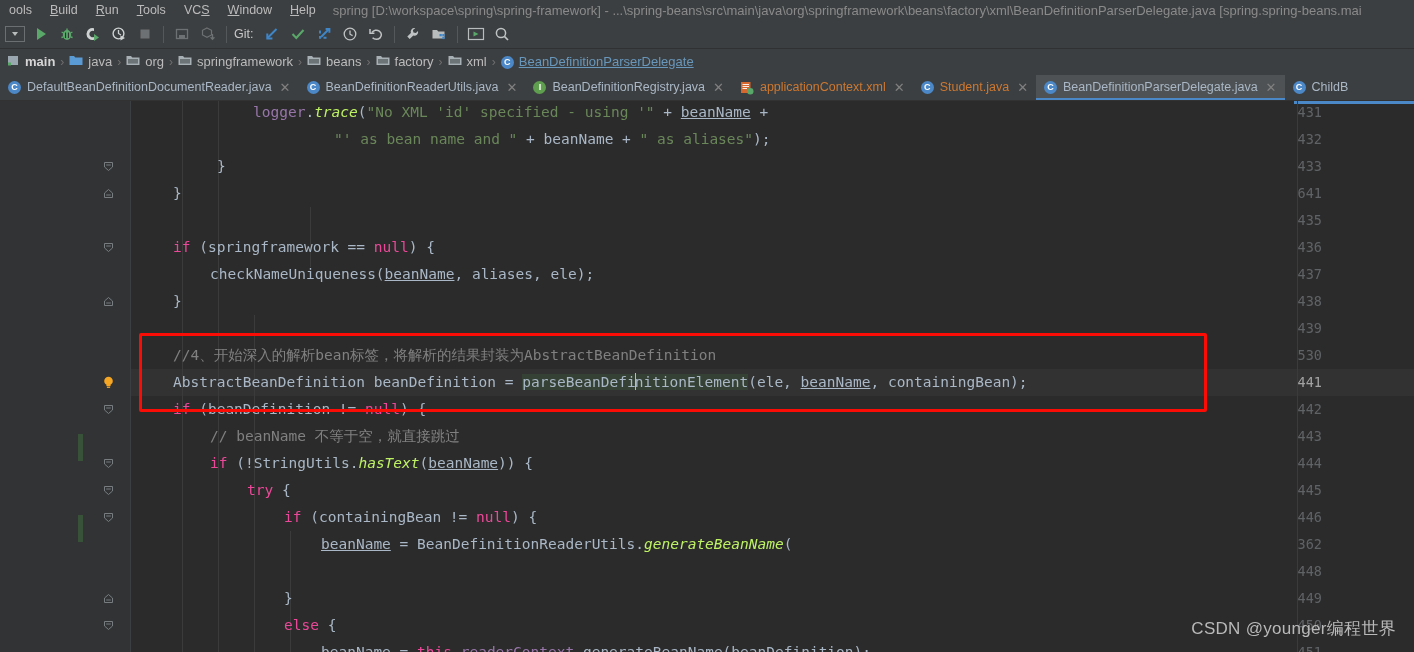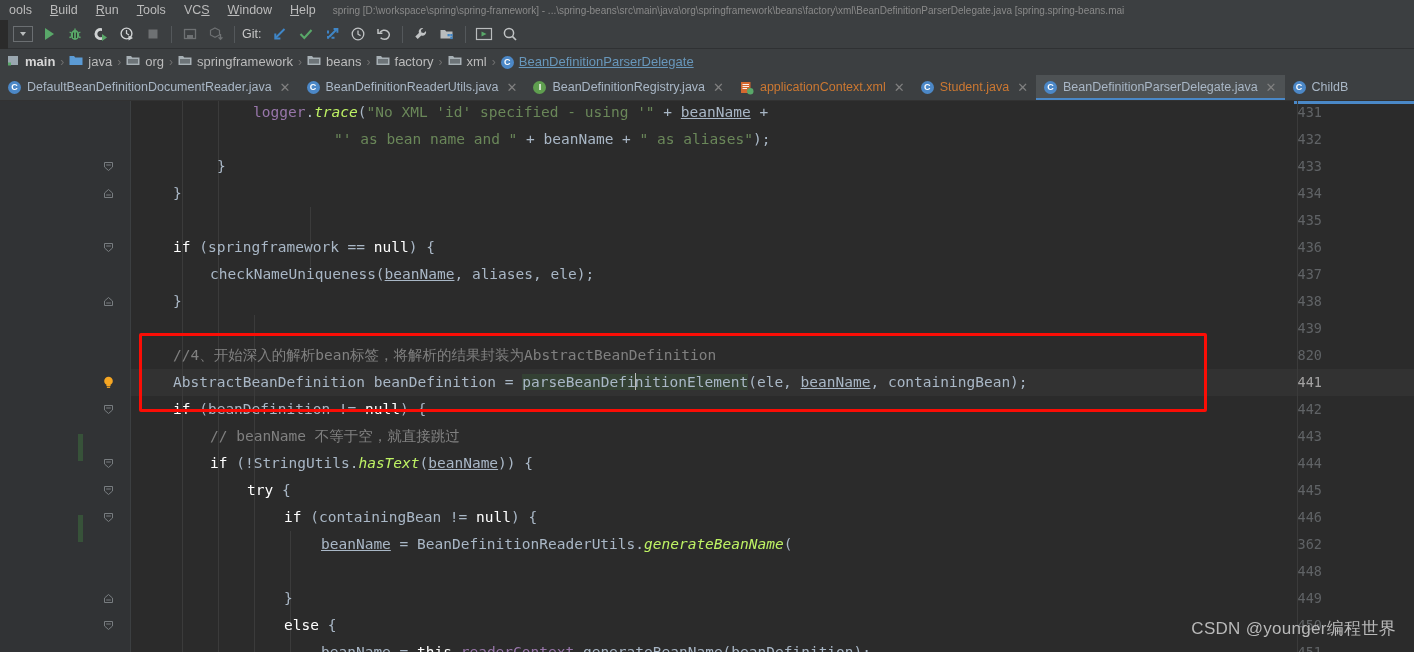--- a/index.html
+++ b/index.html
@@ -11,28 +11,28 @@
   #app{position:relative;width:1414px;height:652px;background:#2b2b2b;}
 
   
   .menubar{
     height:20px;background:#3c3f41;display:flex;align-items:center;
     font-size:12.5px;color:#bbbbbb;overflow:hidden;white-space:nowrap;
   }
   .menu-item{padding:0 9px;line-height:20px;}
   .menu-item .mn{text-decoration:underline;}
   .win-title{
-    color:#8a8a8a;font-size:10px;margin-left:8px;
+    color:#8a8a8a;font-size:13px;margin-left:8px;
     overflow:hidden;text-overflow:clip;white-space:nowrap;
   }
 
   
   .toolbar{
     height:28px;background:#3c3f41;display:flex;align-items:center;
-    border-bottom:1px solid #2f3133;padding-left:2px;margin-left:8px;
+    border-bottom:1px solid #2f3133;padding-left:2px;
   }
   .tb{width:26px;height:26px;display:flex;align-items:center;justify-content:center;}
   .tb svg{display:block;}
   .sep{width:1px;height:17px;background:#54585b;margin:0 5px;}
   .git-label{color:#c8c8c8;font-size:12.5px;padding:0 6px 0 2px;}
 
   
   .breadcrumb{
     height:26px;background:#3c3f41;display:flex;align-items:center;
     font-size:13px;color:#bbbbbb;padding-left:4px;white-space:nowrap;
@@ -97,21 +97,21 @@
   .code{
     position:absolute;left:131px;top:0;right:0;height:100%;
     font-size:14.5px;color:#a9b7c6;white-space:pre;
   }
   .ln{position:absolute;left:0;height:27px;line-height:27px;white-space:pre;}
   .curline{position:absolute;left:131px;right:0;height:27px;background:#323232;}
 
   .vguide{position:absolute;top:0;width:1px;height:100%;background:#3b3b3b;}
 
   
-  .kw{color:#ffffff;text-align:right;}
+  .kw{color:#ec4899;text-align:right;}
   .str{color:#6a8759;}
   .cmt{color:#808080;}
   .fld{color:#9876aa;}
   .sfn{color:#bef264;font-style:italic;}
   .und{text-decoration:underline;text-decoration-color:#a9b7c6;}
   .pln{color:#a9b7c6;}
   .sel{background:#344134;}
   .hint{
     background:#3f4244;color:#8c8c8c;font-size:11.5px;
     font-family:"Liberation Sans",sans-serif;padding:1px 3px;border-radius:2px;
@@ -393,27 +393,27 @@
 
     <div class="gutter"></div>
     <div class="gutter-border"></div>
 
     <div class="marker" style="top:333px;height:27px"></div>
     <div class="marker" style="top:414px;height:27px"></div>
 
     <div class="lnum" style="top:-2px">431</div>
     <div class="lnum" style="top:25px">432</div>
     <div class="lnum" style="top:52px">433</div>
-    <div class="lnum" style="top:79px">434</div>
+    <div class="lnum" style="top:79px">641</div>
     <div class="lnum" style="top:106px">435</div>
     <div class="lnum" style="top:133px">436</div>
     <div class="lnum" style="top:160px">437</div>
     <div class="lnum" style="top:187px">438</div>
     <div class="lnum" style="top:214px">439</div>
-    <div class="lnum" style="top:241px">820</div>
+    <div class="lnum" style="top:241px">530</div>
     <div class="lnum cur" style="top:268px">441</div>
     <div class="lnum" style="top:295px">442</div>
     <div class="lnum" style="top:322px">443</div>
     <div class="lnum" style="top:349px">444</div>
     <div class="lnum" style="top:376px">445</div>
     <div class="lnum" style="top:403px">446</div>
     <div class="lnum" style="top:430px">362</div>
     <div class="lnum" style="top:457px">448</div>
     <div class="lnum" style="top:484px">449</div>
     <div class="lnum" style="top:511px">450</div>

